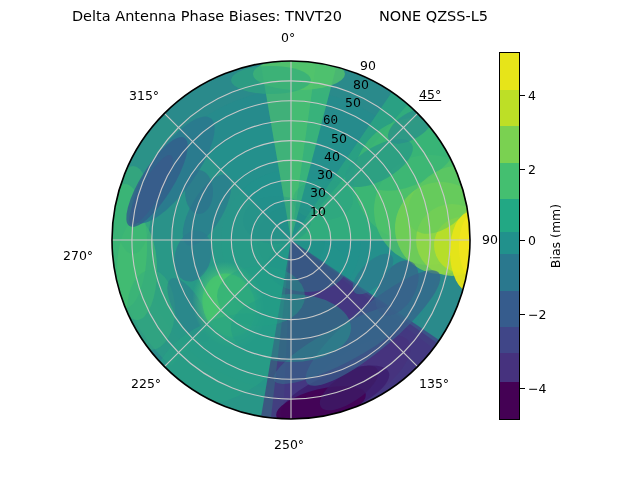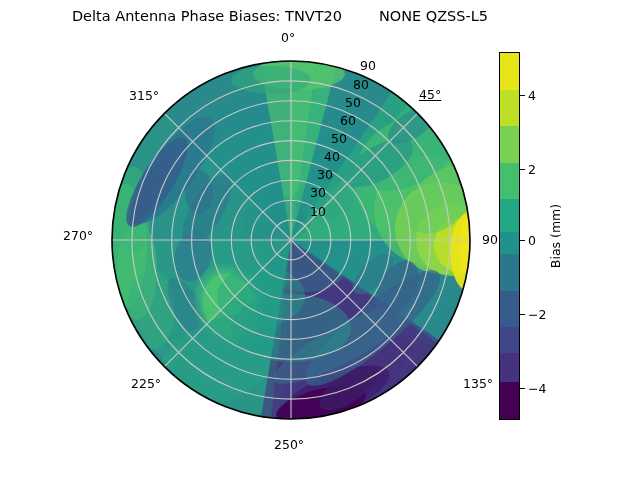--- a/index.html
+++ b/index.html
@@ -234,34 +234,34 @@
       </g>
 
       <circle cx="180" cy="180" r="179" fill="none" stroke="#000000" stroke-width="1.6"></circle>
     </svg>
   </div>
 
   <div id="azimuth-labels">
       <div class="azimuth-label" style="left: 281px; top: 31px;">0°</div>
       <div class="azimuth-label" style="left: 419px; top: 88px; text-decoration: underline;">45°</div>
       <div class="azimuth-label" style="left: 482px; top: 233px;">90°</div>
-      <div class="azimuth-label" style="left: 419px; top: 377px; margin-left: 44px;">135°</div>
+      <div class="azimuth-label" style="left: 419px; top: 377px;">135°</div>
       <div class="azimuth-label" style="left: 274px; top: 438px;">250°</div>
       <div class="azimuth-label" style="left: 131px; top: 377px;">225°</div>
-      <div class="azimuth-label" style="left: 63px; top: 229px;">270°</div>
+      <div class="azimuth-label" style="left: 63px; top: 249px;">270°</div>
       <div class="azimuth-label" style="left: 129px; top: 89px; text-align: right;">315°</div>
     </div>
 
   <div id="radial-labels">
       <div class="radial-label" style="left: 302px; top: 205px; margin-left: 8px;">10</div>
       <div class="radial-label" style="left: 310px; top: 186px;">30</div>
       <div class="radial-label" style="left: 317px; top: 168px;">30</div>
       <div class="radial-label" style="left: 324px; top: 150px;">40</div>
       <div class="radial-label" style="left: 331px; top: 132px;">50</div>
-      <div class="radial-label" style="left: 340px; top: 114px;">60</div>
+      <div class="radial-label" style="left: 323px; top: 114px; font-family: Liberation Mono, monospace;">60</div>
       <div class="radial-label" style="left: 345px; top: 96px;">50</div>
       <div class="radial-label" style="left: 353px; top: 78px;">80</div>
       <div class="radial-label" style="left: 360px; top: 59px;">90</div>
     </div>
 
   <div id="colorbar-group">
     <div id="colorbar-bar">
         <div class="cb-band" style="background: rgb(231, 228, 25); height: 10%;"></div>
         <div class="cb-band" style="background: rgb(189, 223, 38); height: 10%;"></div>
         <div class="cb-band" style="background: rgb(122, 209, 81); height: 10%;"></div>

